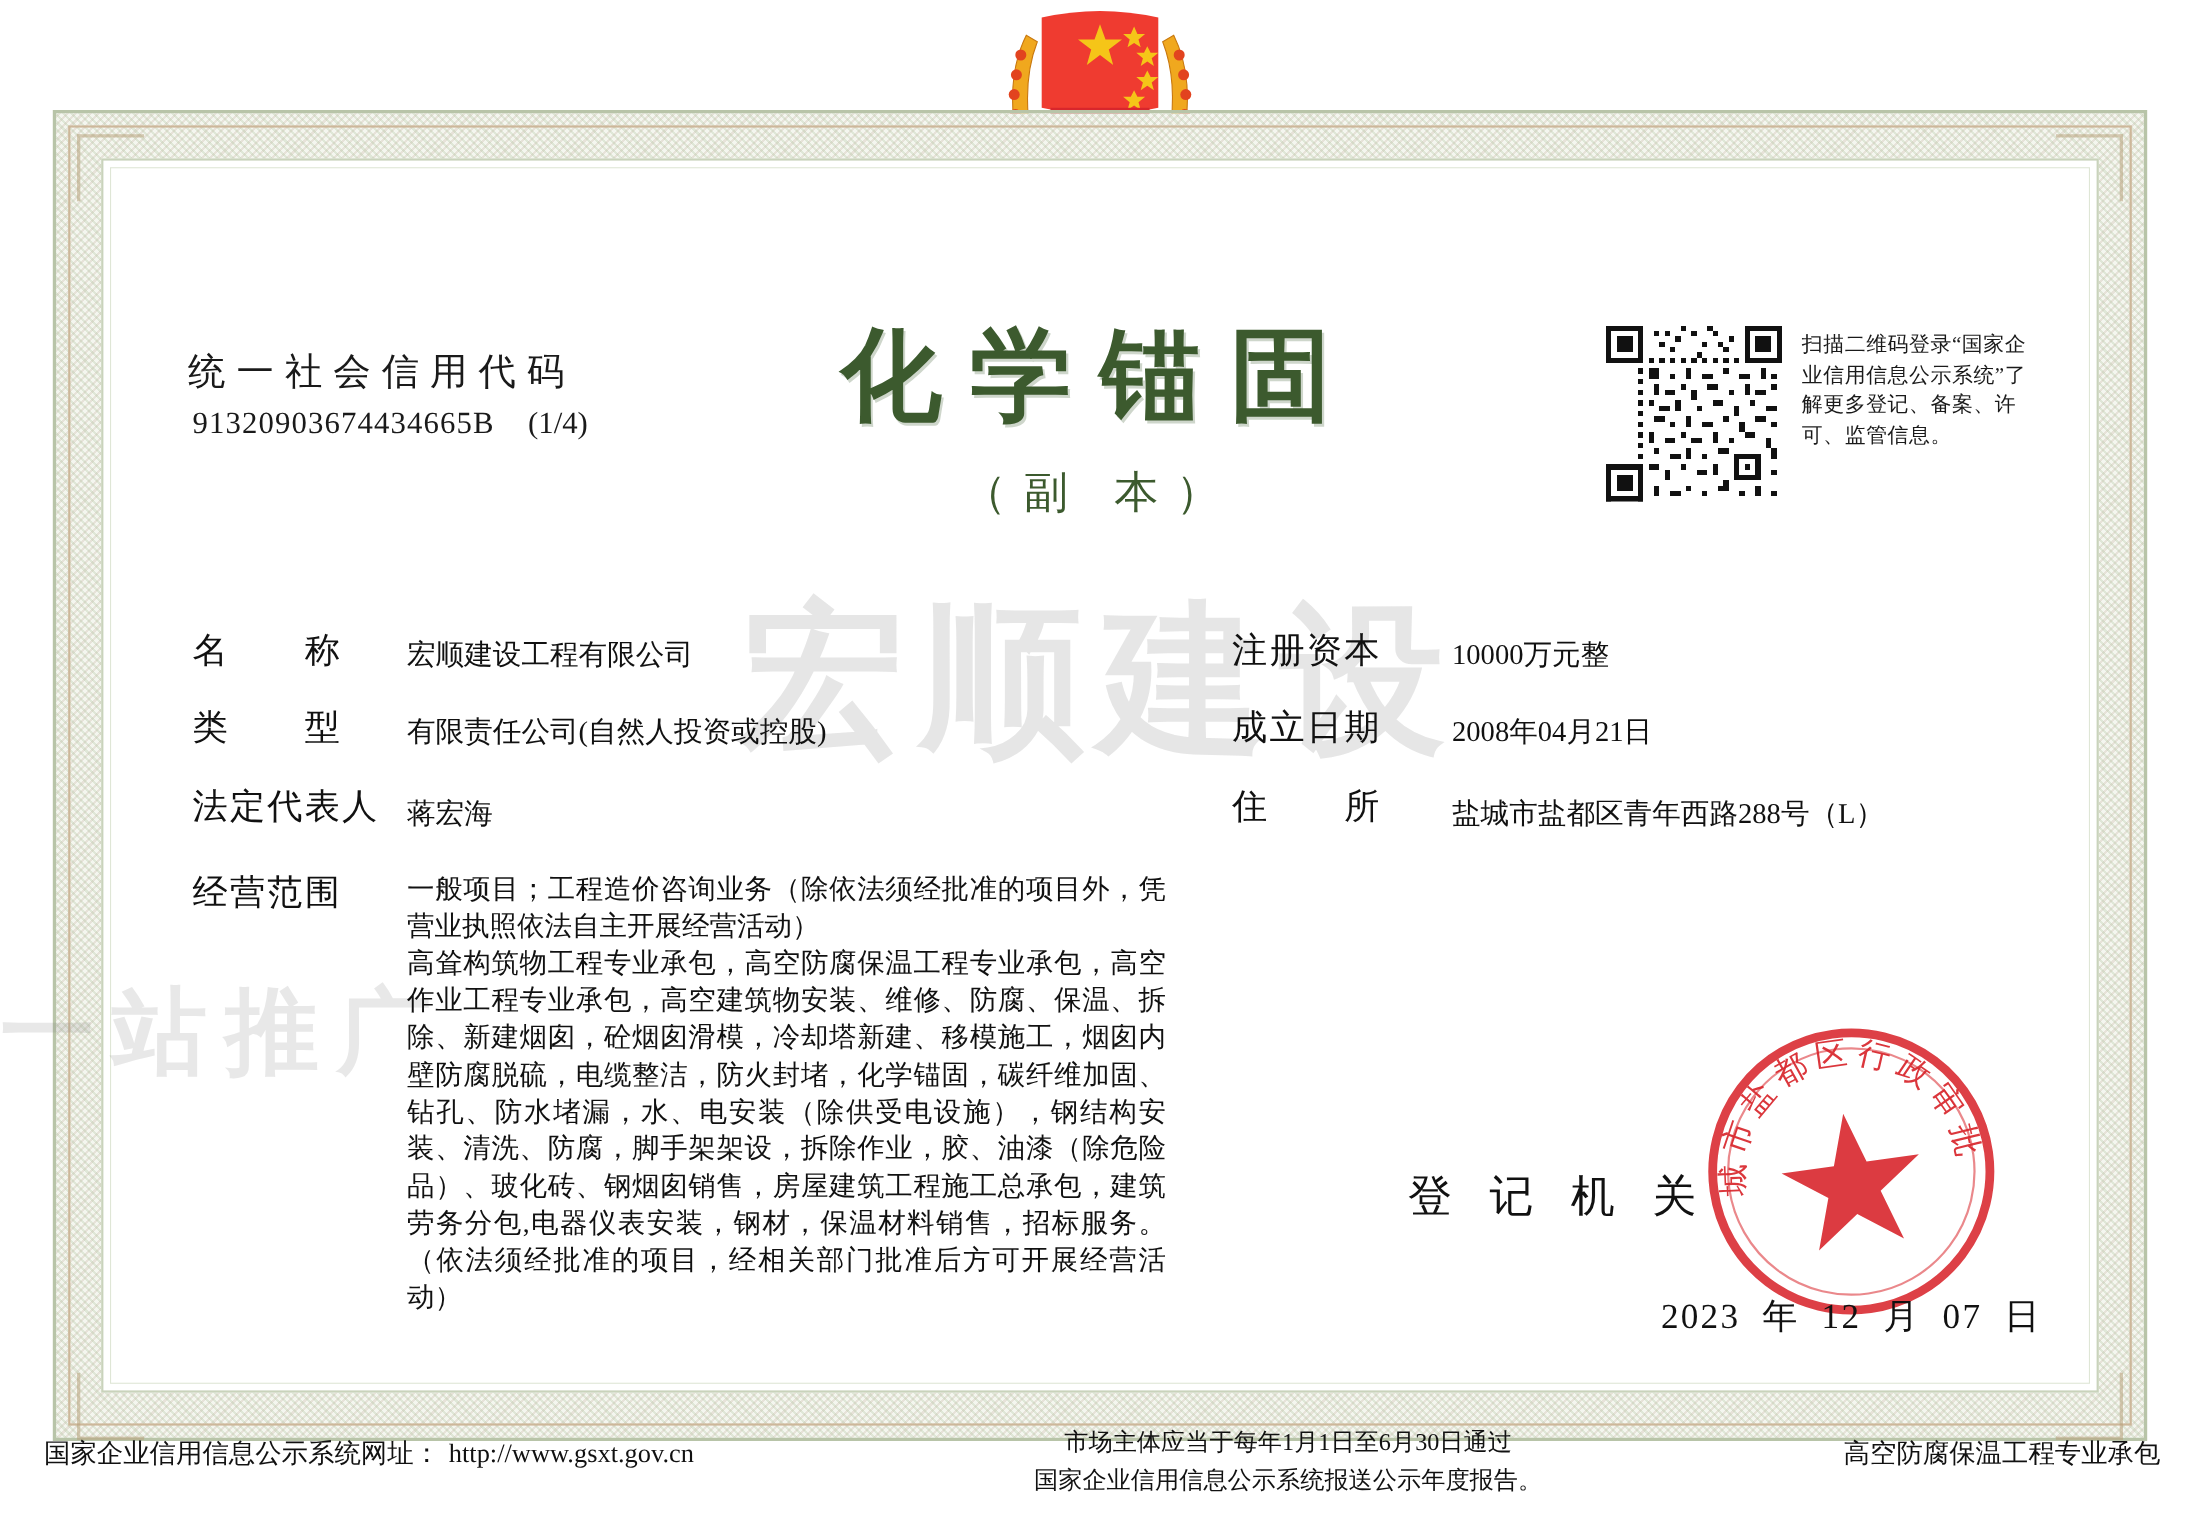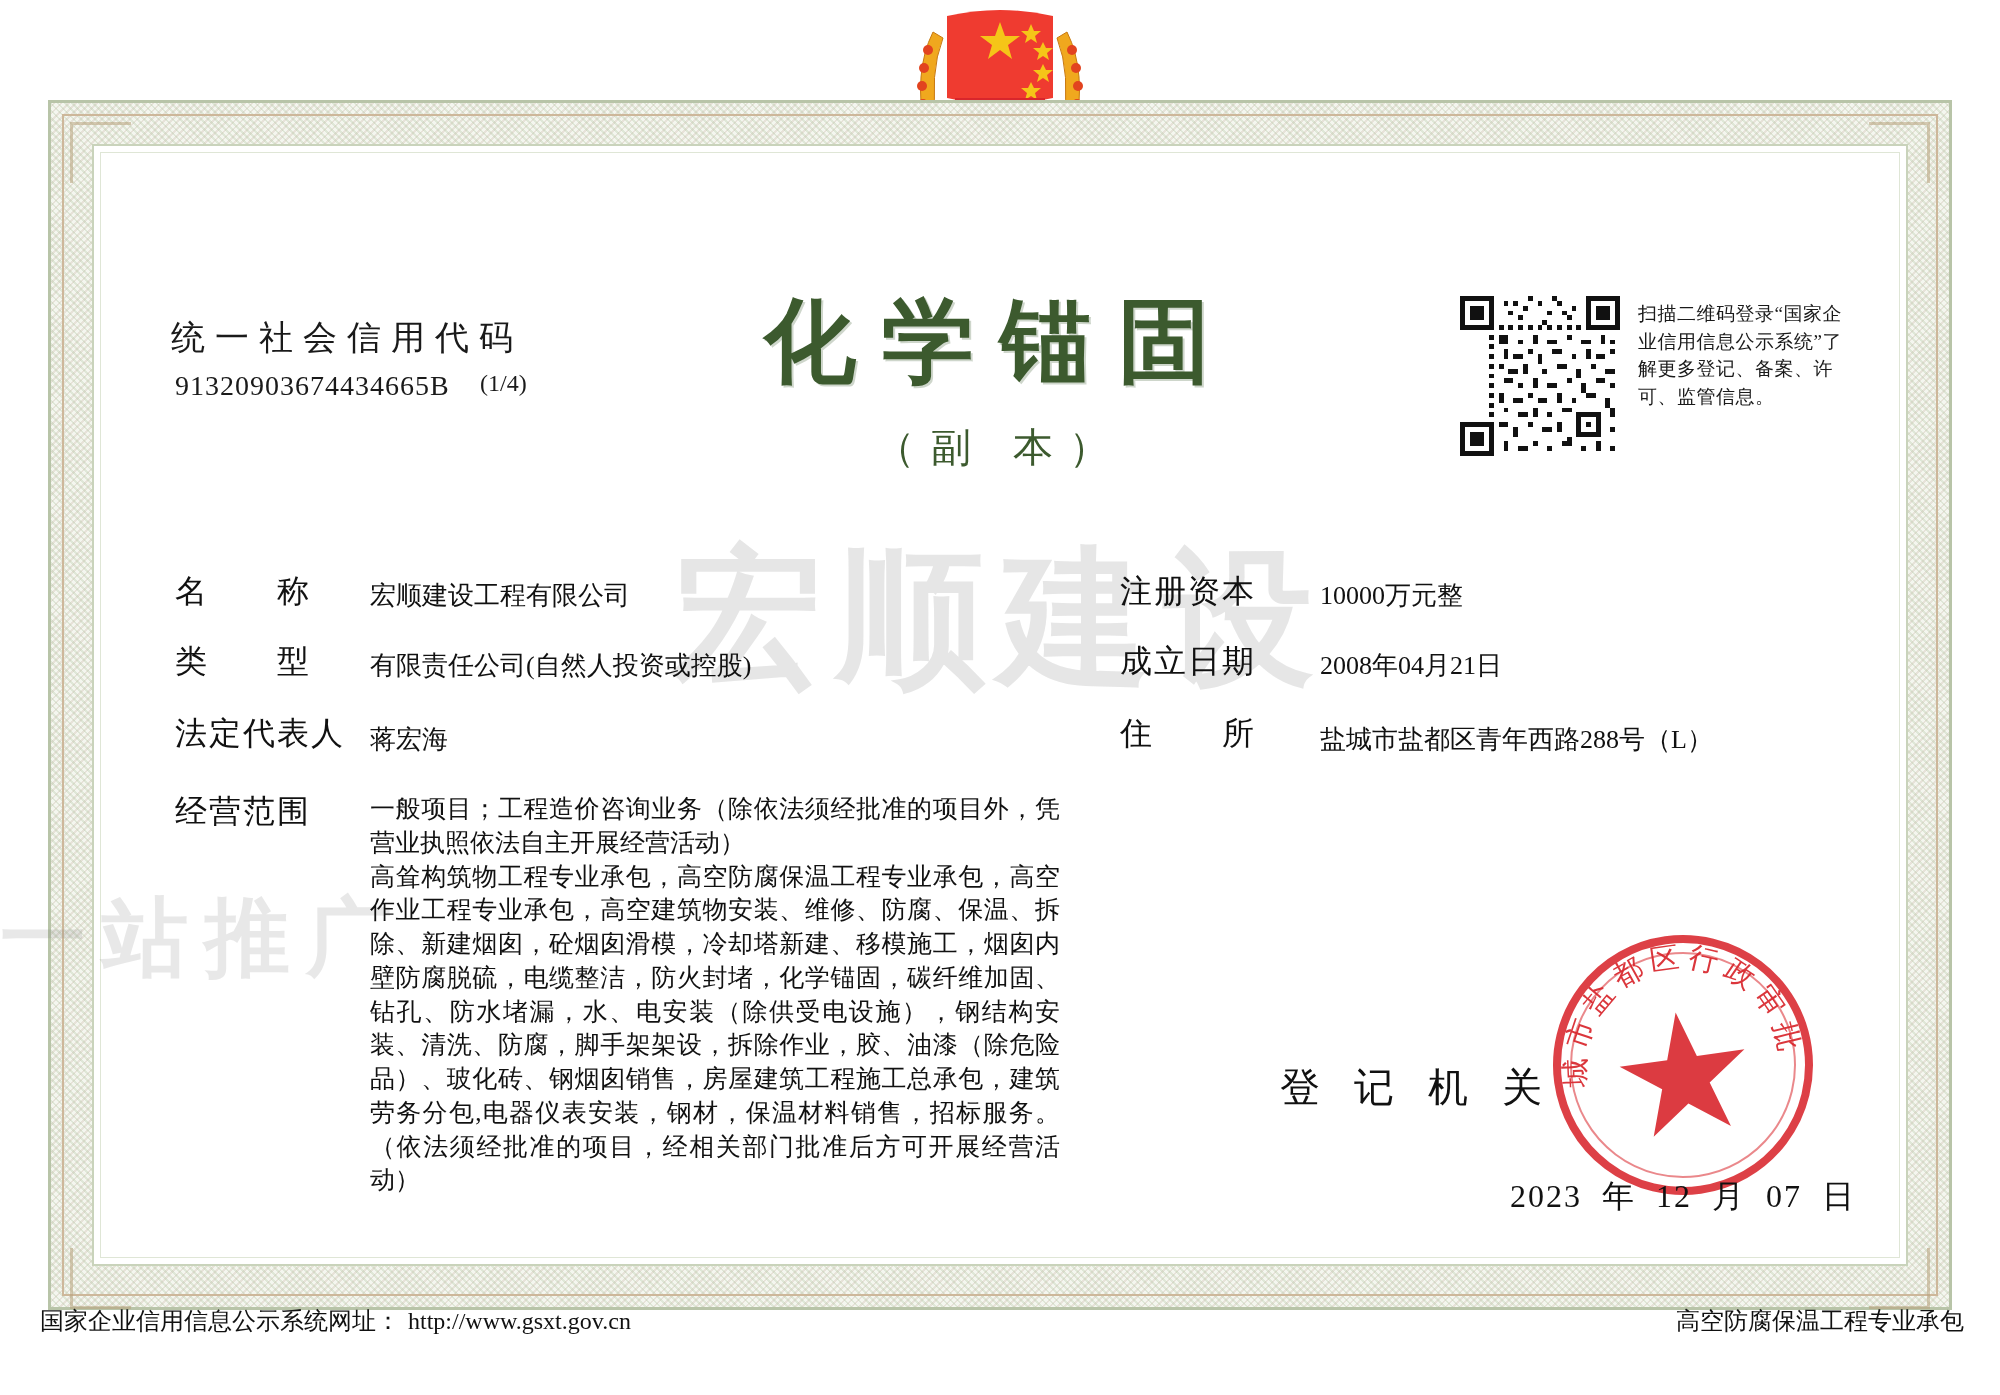--- a/index.html
+++ b/index.html
@@ -156,21 +156,21 @@
     top: 370px;
     font-size: 28px;
     letter-spacing: 1px;
     color: #1a1a1a;
     font-family: "Liberation Serif", serif;
   }
   .credit-page {
     position: absolute;
     left: 480px;
     top: 370px;
-    font-size: 24px;
+    font-size: 28px;
     color: #1a1a1a;
   }
 
   
   .serial {
     position: absolute;
     right: 778px;
     top: 258px;
     font-size: 26px;
     color: #1a1a1a;
@@ -548,16 +548,20 @@
   </div>
 
   <div id="issue-date">
     <span>2023</span><span>年</span><span>12</span><span>月</span><span>07</span><span>日</span>
   </div>
 
   <div class="footer">
     <div class="footer-left">
       <span>国家企业信用信息公示系统网址：</span><span class="url">http://www.gsxt.gov.cn</span>
     </div>
+    <div class="footer-center">
+      <div>市场主体应当于每年1月1日至6月30日通过</div>
+      <div>国家企业信用信息公示系统报送公示年度报告。</div>
+    </div>
     <div class="footer-right">高空防腐保温工程专业承包</div>
   </div>
 
 </div>
 
 </body></html>

